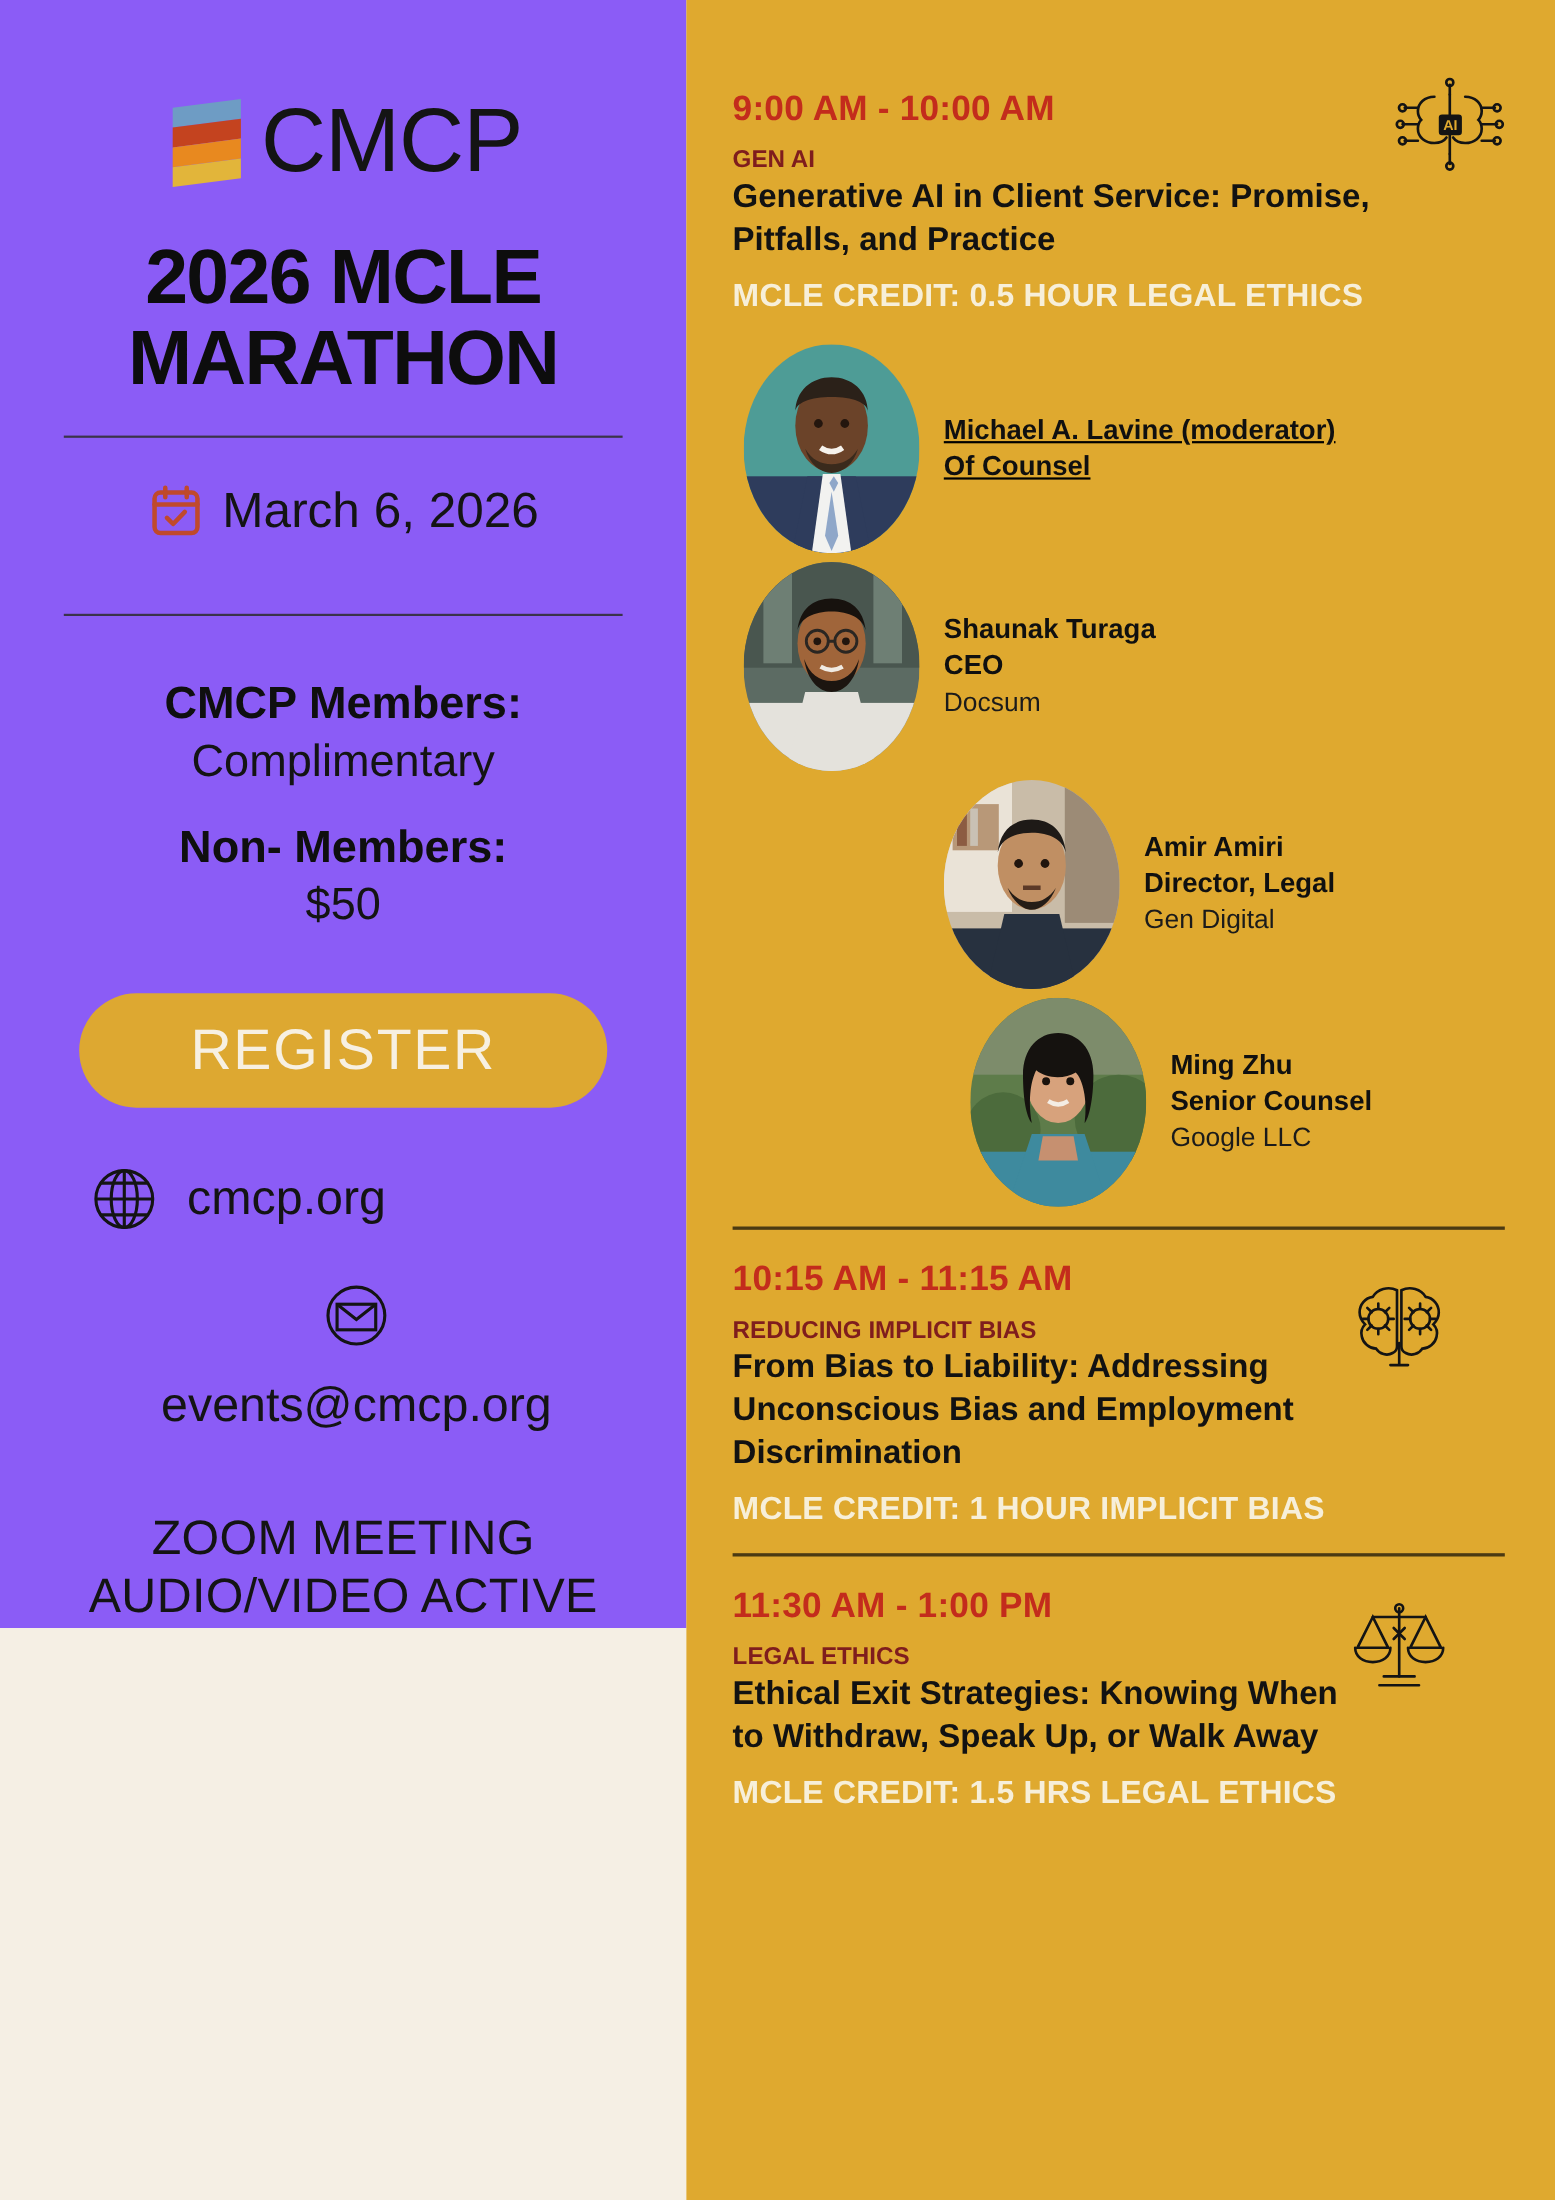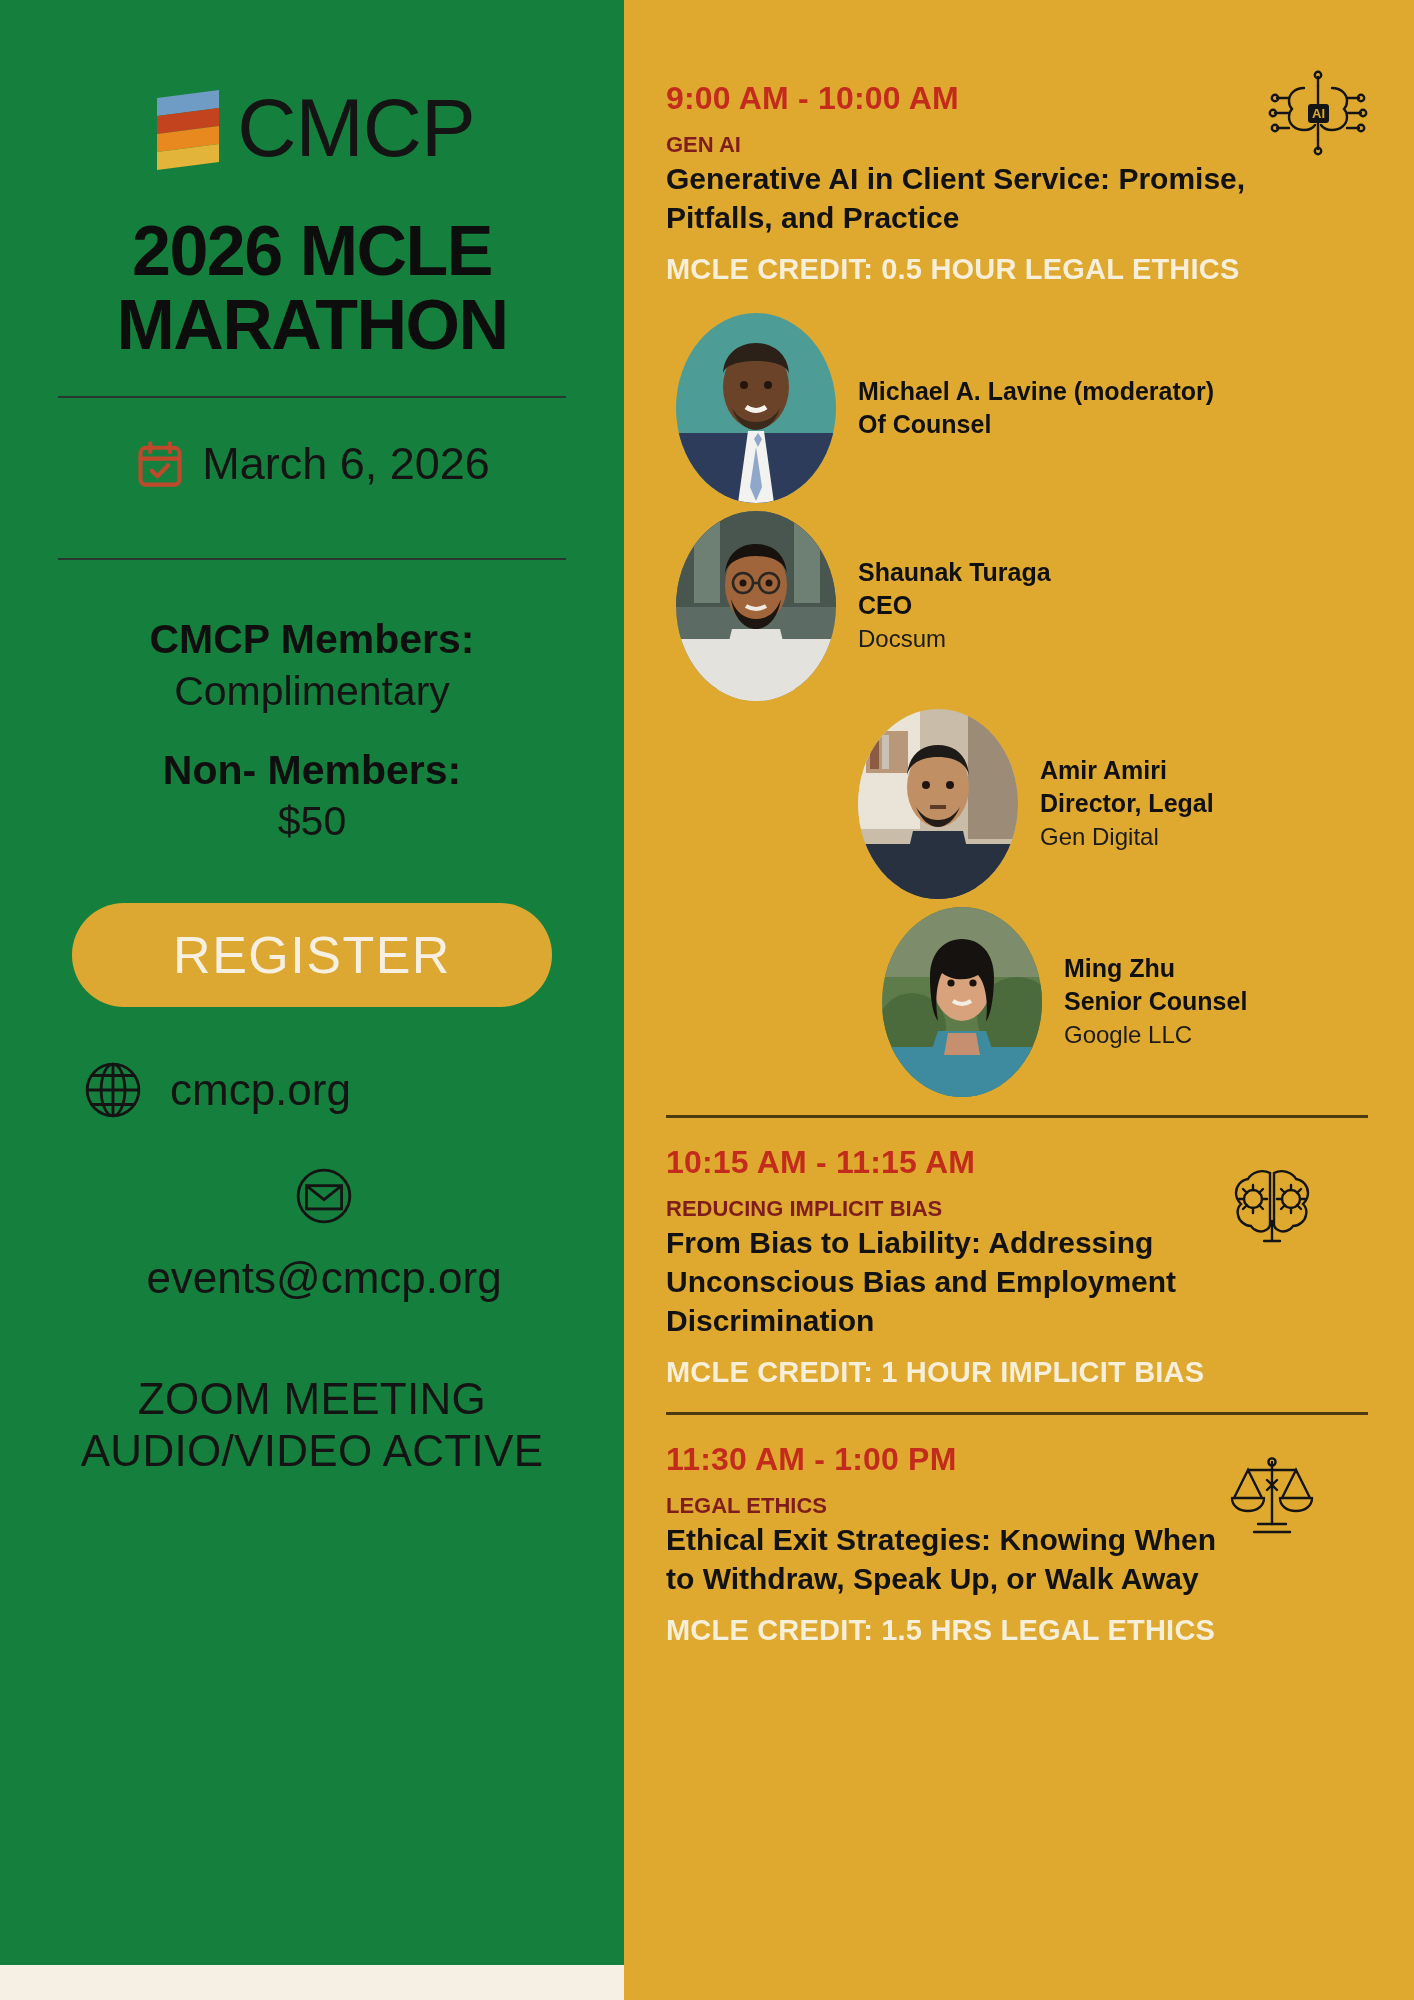--- a/index.html
+++ b/index.html
@@ -12,22 +12,22 @@
   .poster {
     position: relative;
     width: 1414px; height: 2000px;
     display: flex;
     background: #F5EFE4;
   }
 
   
   .left-col {
     width: 624px;
-    height: 1965px;
-    background: #15803d;
+    height: 1480px;
+    background: #8b5cf6;
     padding: 70px 58px 0 58px;
     display: flex;
     flex-direction: column;
     align-items: center;
   }
 
   .logo-row {
     display: flex;
     align-items: center;
     justify-content: center;
@@ -195,21 +195,21 @@
   }
 
   
   .speakers { margin-top: 24px; }
   .speaker {
     display: flex;
     align-items: center;
     gap: 22px;
     margin-bottom: 8px;
   }
-  .speaker.indent-1 { padding-left: 10px; }
+  .speaker.indent-1 { padding-left: 10px; text-decoration: underline; }
   .speaker.indent-2 { padding-left: 192px; }
   .speaker.indent-3 { padding-left: 10px; }
   .speaker.indent-4 { padding-left: 216px; }
 
   .avatar {
     width: 160px; height: 190px;
     border-radius: 50%;
     flex: none;
     overflow: hidden;
     position: relative;

